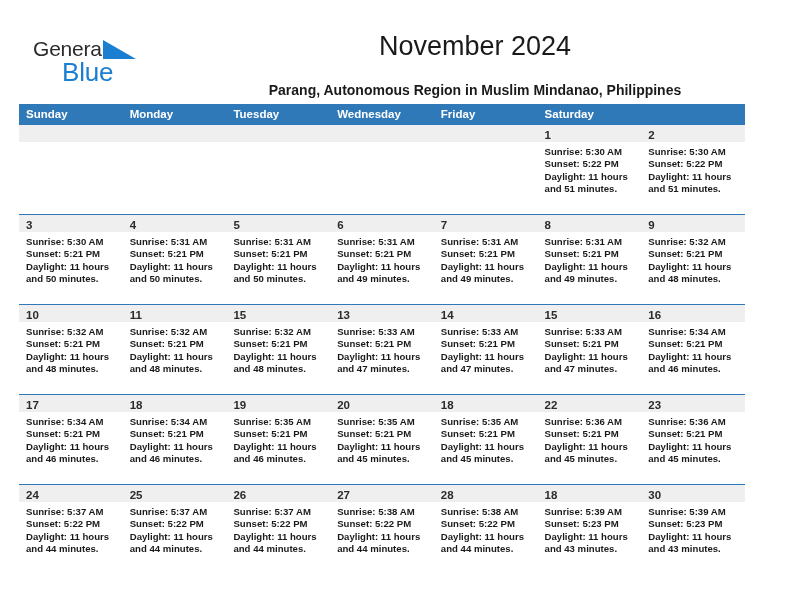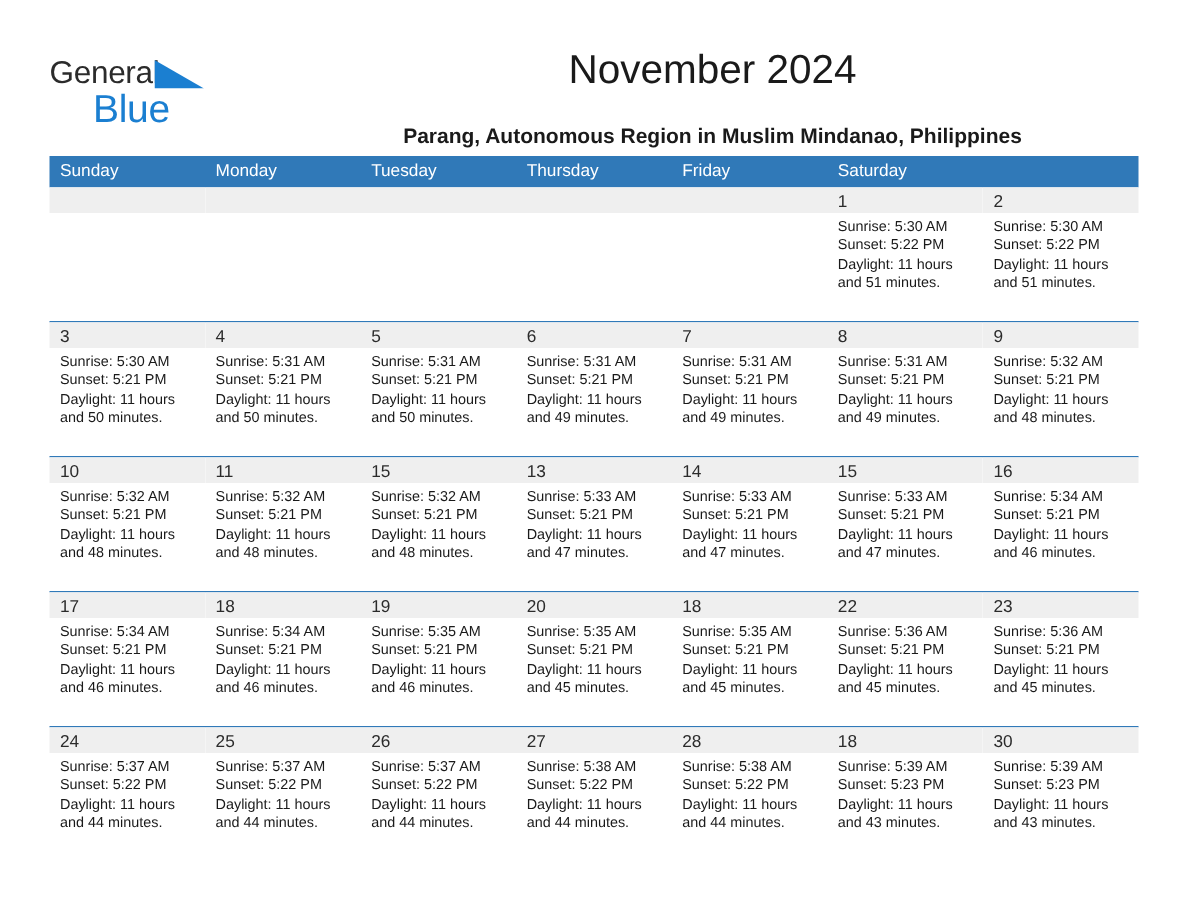--- a/index.html
+++ b/index.html
@@ -85,23 +85,24 @@
     font-size: 14px;
     line-height: 18px;
     font-weight: 700;
     color: #1a1a1a;
     white-space: nowrap;
   }
 
   
   .calendar {
     position: absolute;
-    left: 33px;
+    left: 19px;
     top: 104px;
     width: 726px;
+    font-weight: bold;
   }
   .dow-row {
     display: grid;
     grid-template-columns: repeat(7, 1fr);
     background: #3079b8;
     height: 21px;
   }
   .dow {
     color: #ffffff;
     font-size: 11.5px;
@@ -167,21 +168,21 @@
     </div>
 
   </div>
 
   <div class="calendar">
 
     <div class="dow-row">
       <div class="dow">Sunday</div>
       <div class="dow">Monday</div>
       <div class="dow">Tuesday</div>
-      <div class="dow">Thursday</div>
+      <div class="dow">Wednesday</div>
       <div class="dow">Friday</div>
       <div class="dow">Saturday</div>
     </div>
 
     <div id="weeks-host">
         <div class="week">
           <div class="cell empty">
     <div class="daynum-band">
       <span class="daynum"></span>
     </div>

